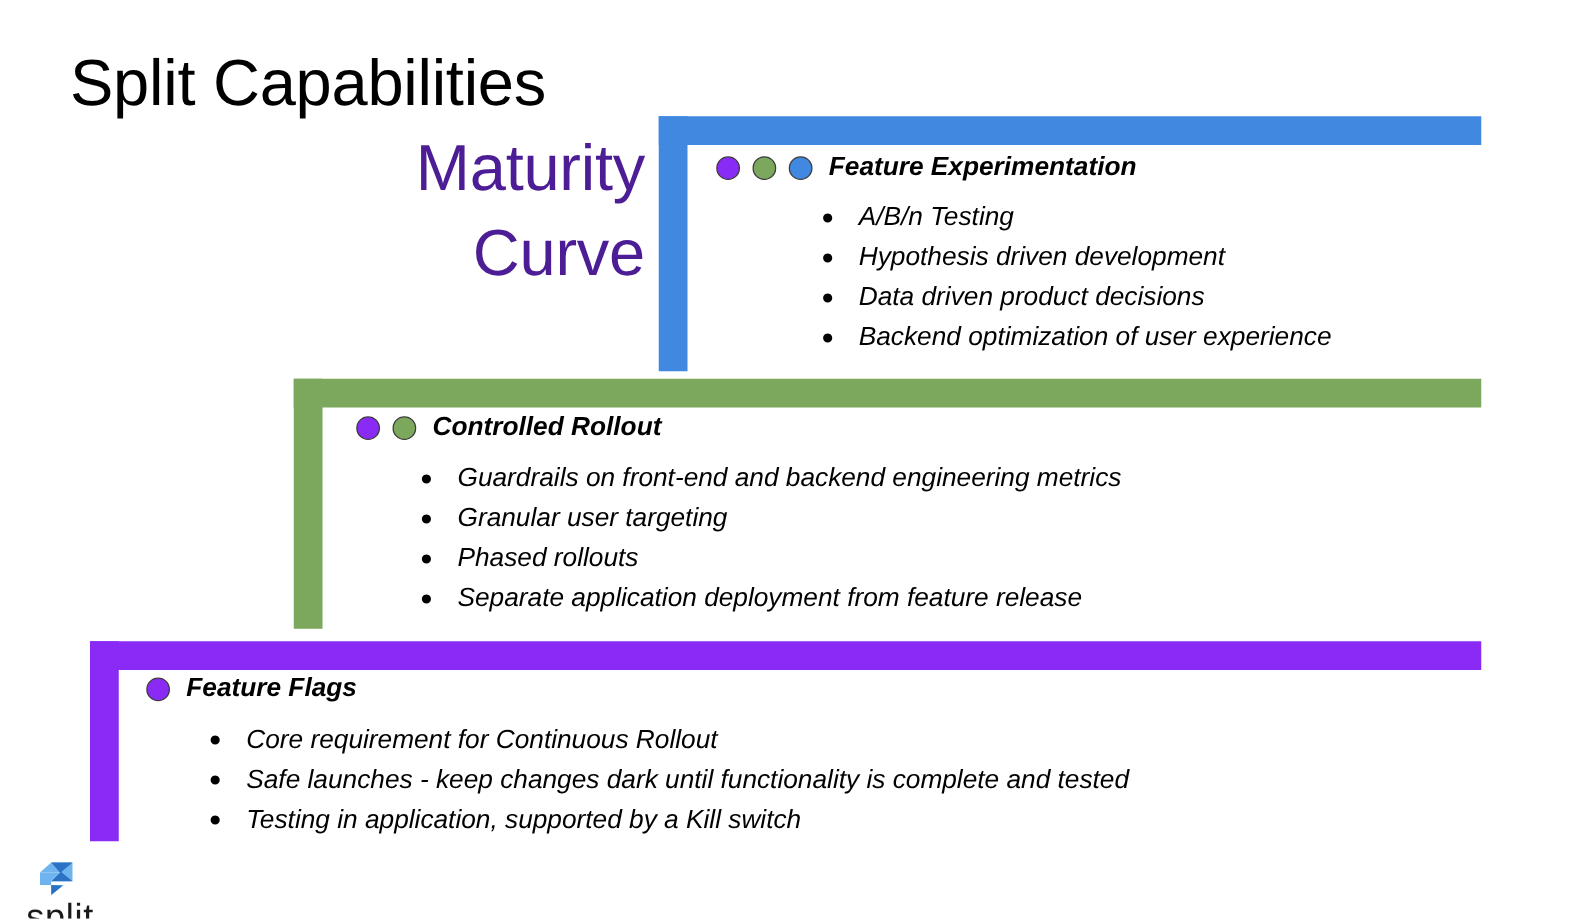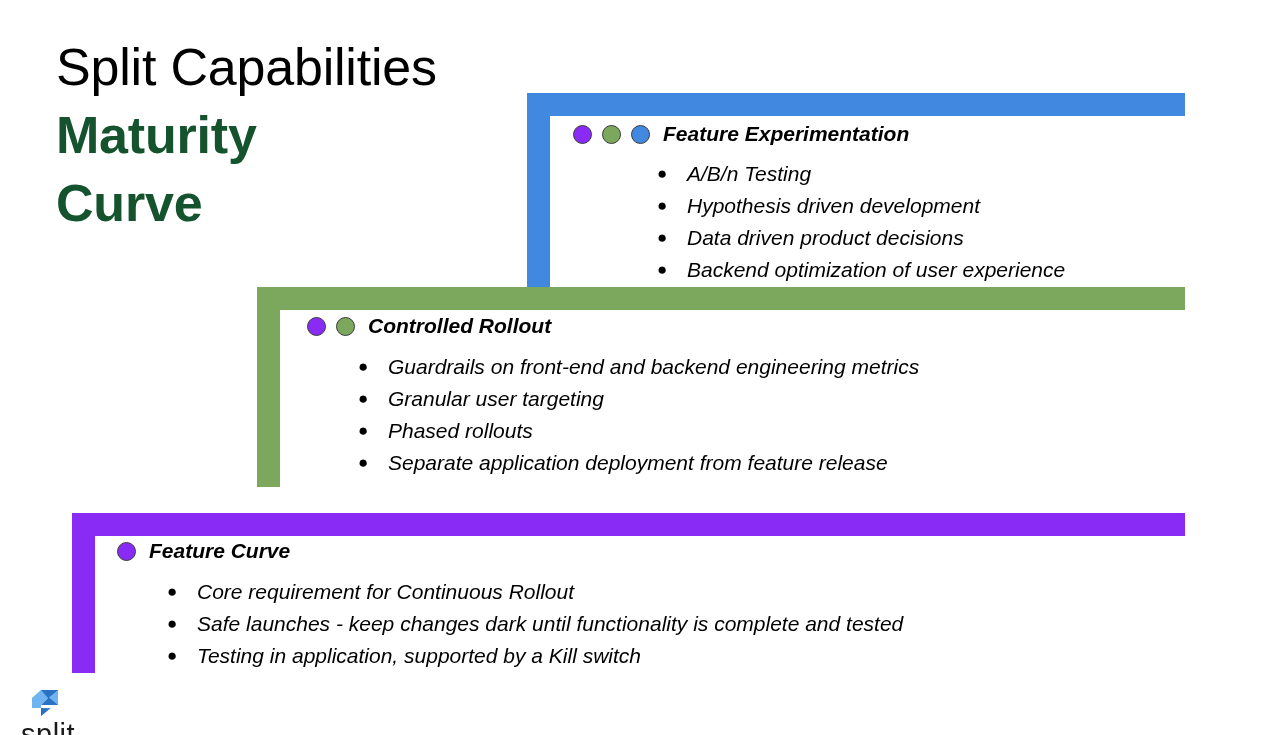--- a/index.html
+++ b/index.html
@@ -30,22 +30,23 @@
     font-size: 52px;
     line-height: 68px;
     letter-spacing: -0.2px;
     white-space: nowrap;
   }
   .title-line.primary {
     color: #000000;
     font-weight: 400;
   }
   .title-line.accent {
-    color: #14532d;
-    font-weight: 700;
+    color: #4c1d95;
+    font-weight: 400;
+    text-align: right;
   }
 
   
   .tier {
     position: absolute;
   }
   .tier .frame-top {
     position: absolute;
     left: 0;
     top: 0;
@@ -124,24 +125,23 @@
     height: 204px;
   }
   #tier-experimentation .frame-top  { width: 686px; background: #4189E0; }
   #tier-experimentation .frame-left { height: 204px; background: #4189E0; }
   #tier-experimentation .content    { left: 46px; top: 28px; }
   #tier-experimentation ul.tier-list { margin-top: 11px; margin-left: 84px; }
 
   
   #tier-rollout {
     left: 235px;
-    top: 287px;
+    top: 303px;
     width: 978px;
     height: 200px;
-    margin-left: 22px;
   }
   #tier-rollout .frame-top  { width: 978px; background: #7BA85C; }
   #tier-rollout .frame-left { height: 200px; background: #7BA85C; }
   #tier-rollout .content    { left: 50px; top: 26px; }
   #tier-rollout ul.tier-list { margin-top: 12px; margin-left: 51px; }
 
   
   #tier-flags {
     left: 72px;
     top: 513px;
@@ -243,21 +243,21 @@
       </ul>
     </div>
   </div>
 
   <div class="tier" id="tier-flags">
     <div class="frame-top"></div>
     <div class="frame-left"></div>
     <div class="content">
       <div class="tier-header">
         <span class="dot purple"></span>
-        <span class="tier-title">Feature Curve</span>
+        <span class="tier-title">Feature Flags</span>
       </div>
       <ul class="tier-list">
         <li>
           <span class="bullet">●</span>
           <span class="li-text">Core requirement for Continuous Rollout</span>
         </li>
         <li>
           <span class="bullet">●</span>
           <span class="li-text">Safe launches - keep changes dark until functionality is complete and tested</span>
         </li>

